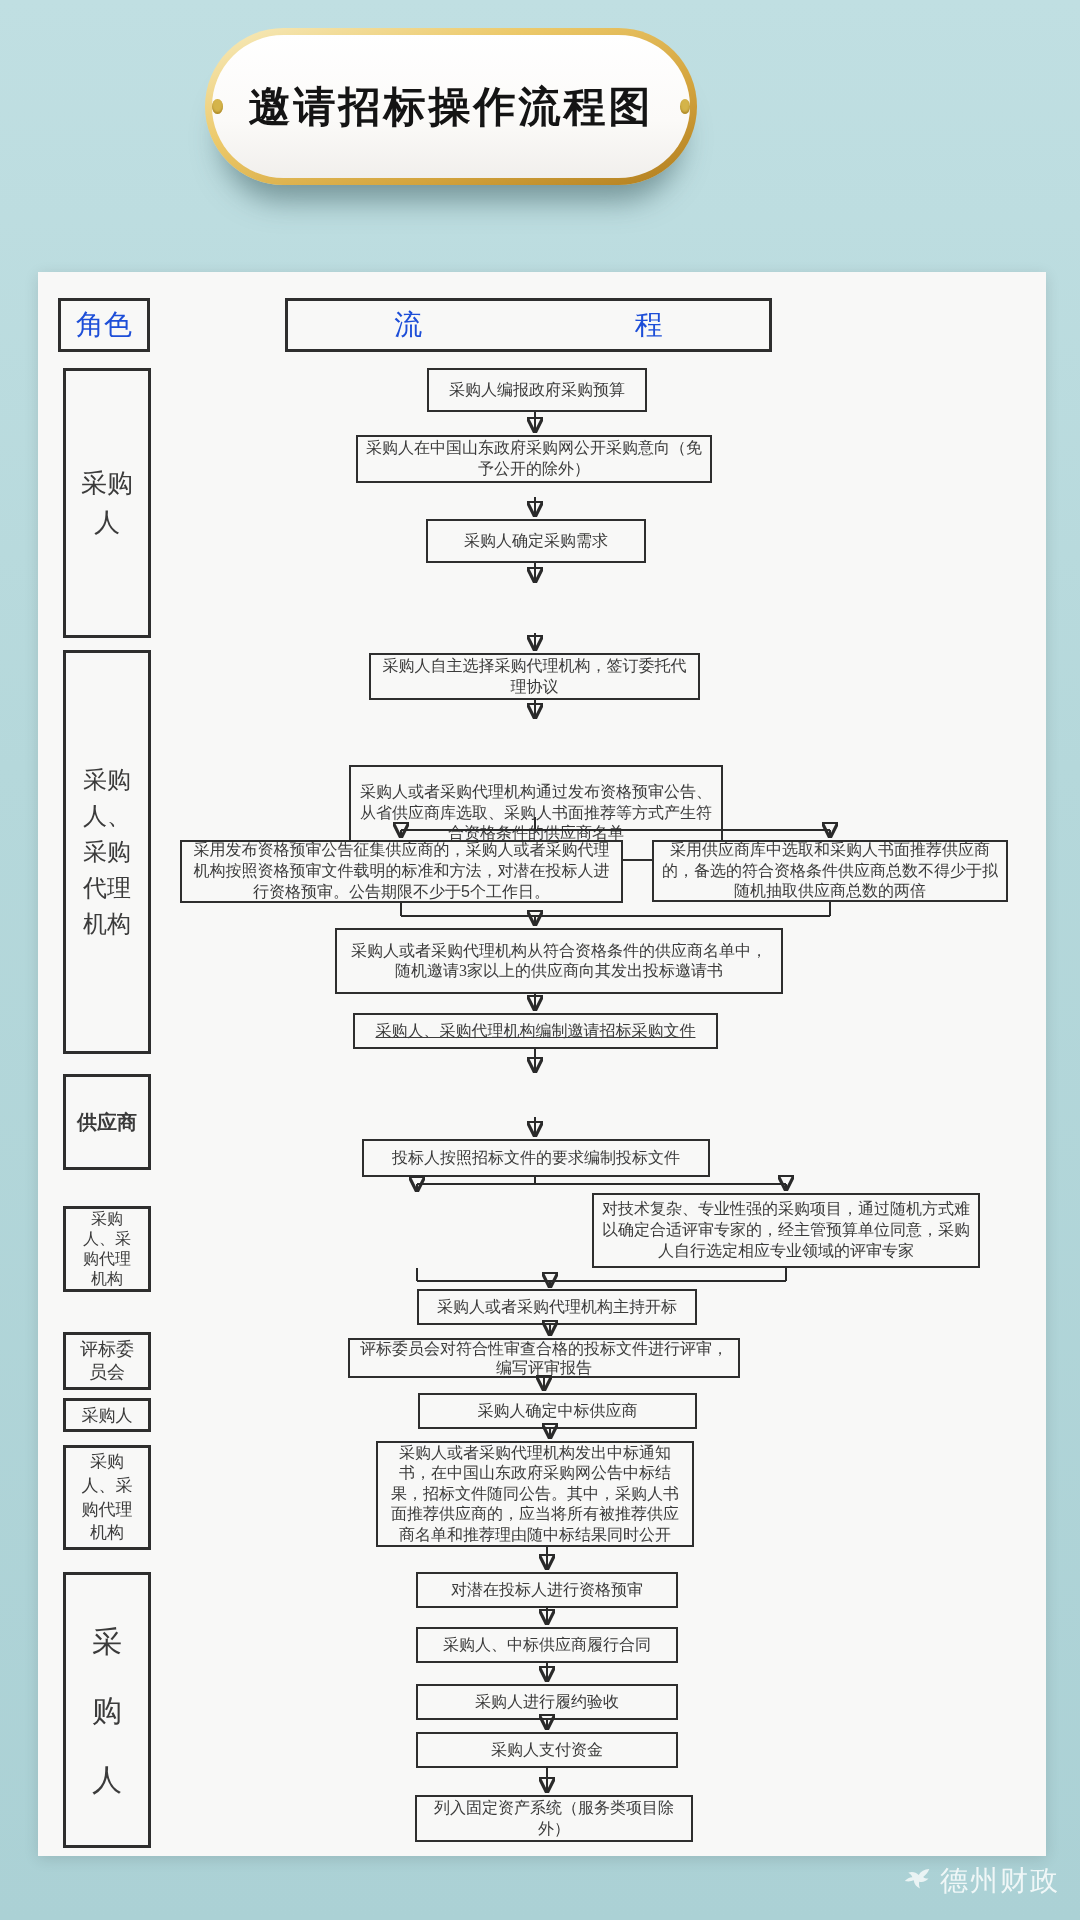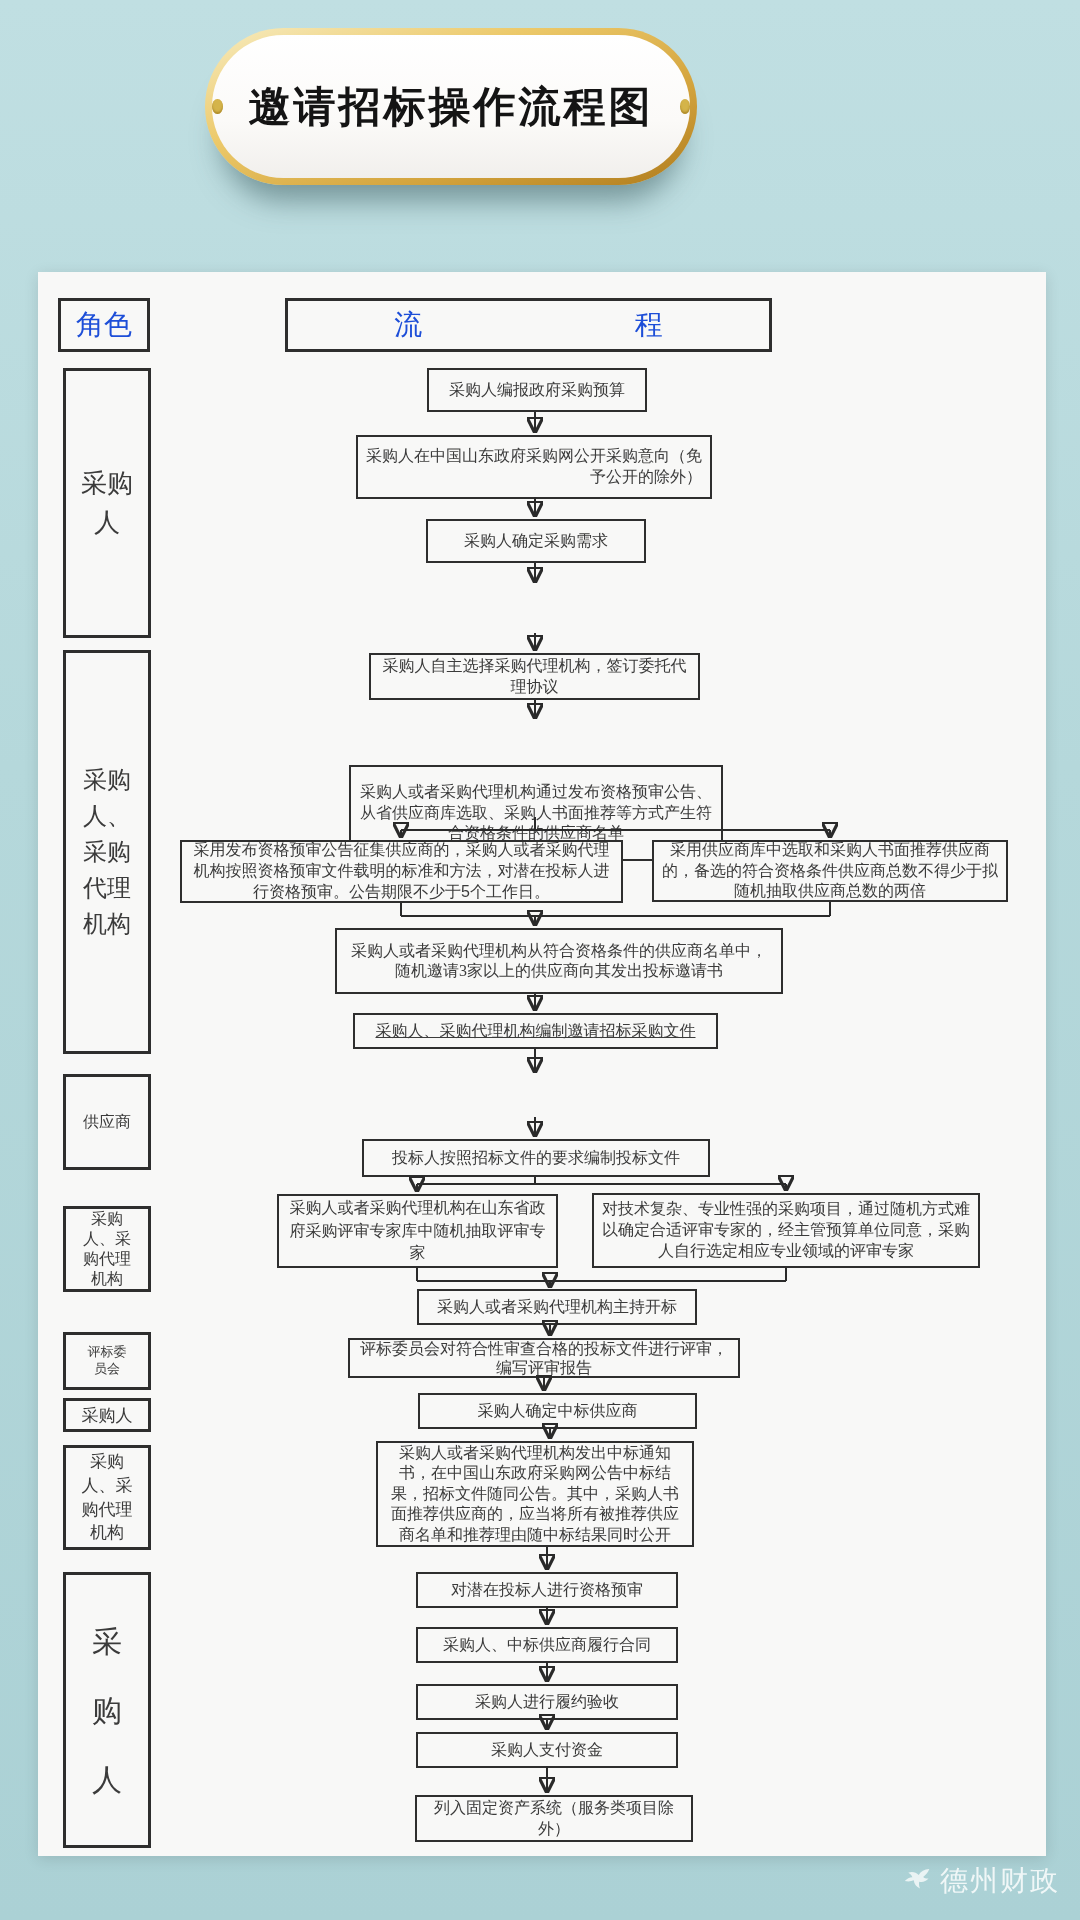--- a/index.html
+++ b/index.html
@@ -80,47 +80,46 @@
     <span>程</span>
   </div>
 
   <div class="role" style="top:368px;height:270px;font-size:26px;line-height:1.5;">采购
 人</div>
   <div class="role" style="top:650px;height:404px;font-size:24px;line-height:1.5;">采购
 人、
 采购
 代理
 机构</div>
-  <div class="role" style="top:1074px;height:96px;font-size:16px;">供应商</div>
+  <div class="role" style="top:1074px;height:96px;font-size:20px;font-weight:bold;">供应商</div>
   <div class="role" style="top:1206px;height:86px;font-size:16px;line-height:1.25;">采购
 人、采
 购代理
 机构</div>
-  <div class="role" style="top:1332px;height:58px;font-size:13px;line-height:1.3;">评标委
+  <div class="role" style="top:1332px;height:58px;font-size:18px;line-height:1.3;">评标委
 员会</div>
   <div class="role" style="top:1398px;height:34px;font-size:17px;">采购人</div>
   <div class="role" style="top:1445px;height:105px;font-size:17px;line-height:1.4;">采购
 人、采
 购代理
 机构</div>
   <div class="role" style="top:1572px;height:276px;font-size:30px;line-height:2.3;">采
 购
 人</div>
 
   <div class="step" style="left:427px;top:368px;width:220px;height:44px;">采购人编报政府采购预算</div>
-  <div class="step" style="left:356px;top:435px;width:356px;height:64px;text-align:right;">采购人在中国山东政府采购网公开采购意向（免予公开的除外）</div>
+  <div class="step" style="left:356px;top:435px;width:356px;height:48px;">采购人在中国山东政府采购网公开采购意向（免予公开的除外）</div>
   <div class="step" style="left:426px;top:519px;width:220px;height:44px;">采购人确定采购需求</div>
   <div class="step" style="left:369px;top:653px;width:331px;height:47px;">采购人自主选择采购代理机构，签订委托代理协议</div>
   <div class="step" style="left:349px;top:721px;width:374px;height:96px;margin-top:44px;">采购人或者采购代理机构通过发布资格预审公告、从省供应商库选取、采购人书面推荐等方式产生符合资格条件的供应商名单</div>
   <div class="step" style="left:180px;top:840px;width:443px;height:63px;padding:2px 9px;">采用发布资格预审公告征集供应商的，采购人或者采购代理机构按照资格预审文件载明的标准和方法，对潜在投标人进行资格预审。公告期限不少于5个工作日。</div>
   <div class="step" style="left:652px;top:840px;width:356px;height:62px;">采用供应商库中选取和采购人书面推荐供应商的，备选的符合资格条件供应商总数不得少于拟随机抽取供应商总数的两倍</div>
   <div class="step" style="left:335px;top:928px;width:448px;height:66px;line-height:1.28;font-family:Liberation Serif, serif;">采购人或者采购代理机构从符合资格条件的供应商名单中，随机邀请3家以上的供应商向其发出投标邀请书</div>
   <div class="step" style="left:353px;top:1013px;width:365px;height:36px;text-decoration:underline;">采购人、采购代理机构编制邀请招标采购文件</div>
   <div class="step" style="left:362px;top:1139px;width:348px;height:38px;">投标人按照招标文件的要求编制投标文件</div>
-  <div class="step" style="left:277px;top:1194px;width:281px;height:74px;line-height:1.4;">采购人或者采购代理机构在山东省政府采购评审专家库中随机抽取评审专家</div>
   <div class="step" style="left:592px;top:1193px;width:388px;height:75px;">对技术复杂、专业性强的采购项目，通过随机方式难以确定合适评审专家的，经主管预算单位同意，采购人自行选定相应专业领域的评审专家</div>
   <div class="step" style="left:417px;top:1289px;width:280px;height:34px;">采购人或者采购代理机构主持开标</div>
   <div class="step" style="left:348px;top:1338px;width:392px;height:40px;line-height:1.2;">评标委员会对符合性审查合格的投标文件进行评审，编写评审报告</div>
   <div class="step" style="left:418px;top:1393px;width:279px;height:34px;">采购人确定中标供应商</div>
   <div class="step" style="left:376px;top:1441px;width:318px;height:106px;line-height:1.28;">采购人或者采购代理机构发出中标通知书，在中国山东政府采购网公告中标结果，招标文件随同公告。其中，采购人书面推荐供应商的，应当将所有被推荐供应商名单和推荐理由随中标结果同时公开</div>
   <div class="step" style="left:416px;top:1572px;width:262px;height:34px;">对潜在投标人进行资格预审</div>
   <div class="step" style="left:416px;top:1627px;width:262px;height:35px;">采购人、中标供应商履行合同</div>
   <div class="step" style="left:416px;top:1684px;width:262px;height:36px;">采购人进行履约验收</div>
   <div class="step" style="left:416px;top:1732px;width:262px;height:34px;">采购人支付资金</div>
   <div class="step" style="left:415px;top:1795px;width:278px;height:47px;">列入固定资产系统（服务类项目除外）</div>

